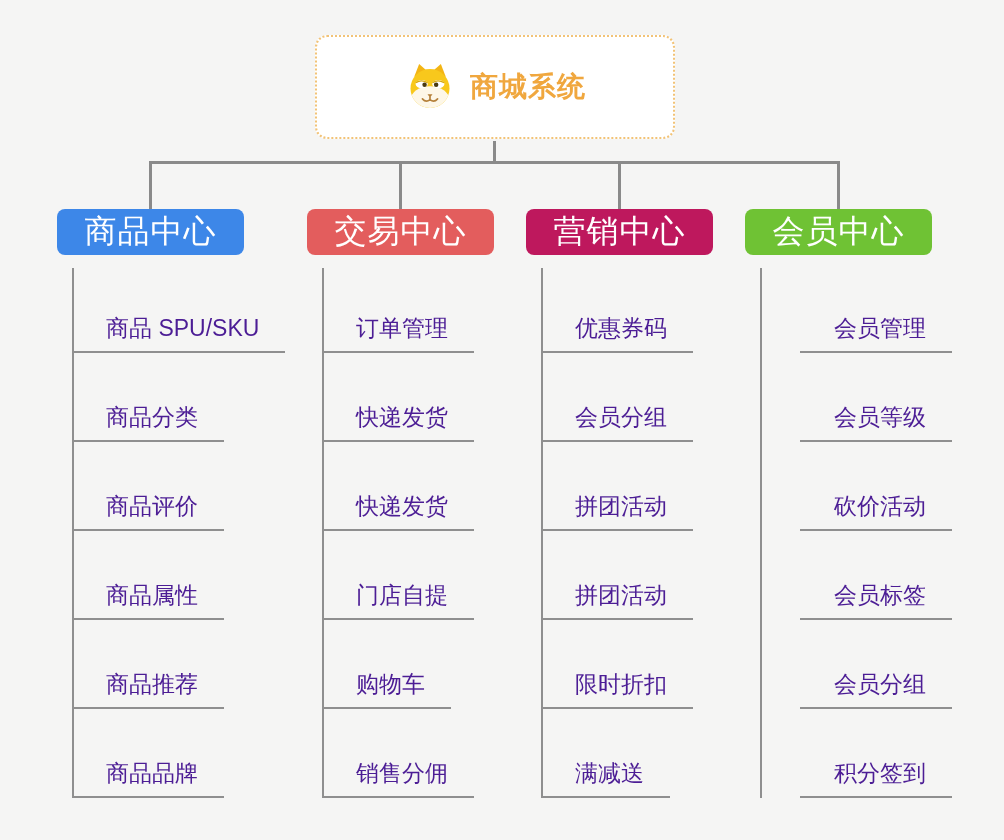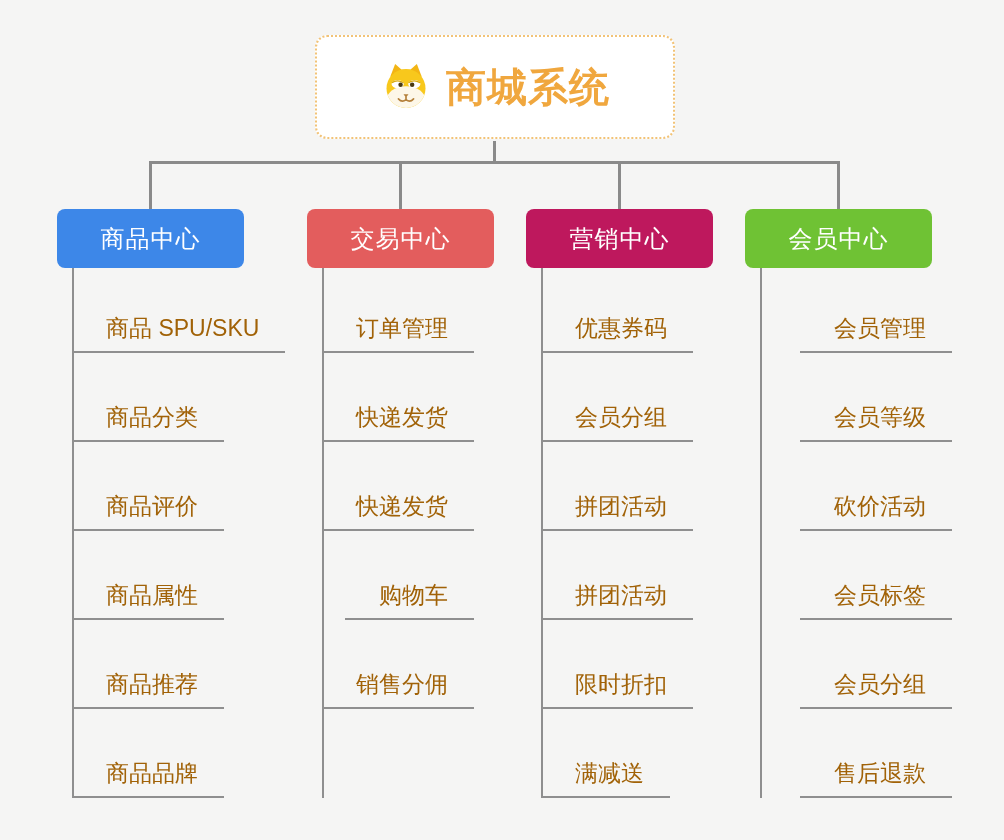--- a/index.html
+++ b/index.html
@@ -10,48 +10,48 @@
   body{font-family:"Liberation Sans","DejaVu Sans",sans-serif;}
   .canvas{
     position:relative;width:1004px;height:840px;background:#f5f5f4;overflow:hidden;
   }
   
   .root{
     position:absolute;left:315px;top:35px;width:360px;height:104px;
     background:#ffffff;border:2px dotted #f2c377;border-radius:12px;
     display:flex;align-items:center;justify-content:center;gap:14px;
   }
-  .root-title{font-size:40px;font-weight:600;color:#f0a73e;letter-spacing:1px;}
+  .root-title{font-size:28px;font-weight:600;color:#f0a73e;letter-spacing:1px;}
   .root-icon{width:52px;height:52px;flex:0 0 auto;}
   
   .line{position:absolute;background:var(--line-thick);}
   .stub{left:493px;top:141px;width:3px;height:22px;}
   .hbar{left:149px;top:161px;width:691px;height:3px;}
   .drop{top:161px;width:3px;height:49px;}
   .drop-0{left:149px;} .drop-1{left:399px;} .drop-2{left:618px;} .drop-3{left:837px;}
   
   .branch-box{
-    position:absolute;top:209px;width:187px;height:59px;border-radius:8px;
-    color:#ffffff;font-size:24px;font-weight:500;
+    position:absolute;top:209px;width:187px;height:46px;border-radius:8px;
+    color:#ffffff;font-size:32px;font-weight:500;
     display:flex;align-items:center;justify-content:center;letter-spacing:1px;
   }
   .bx-0{left:57px;} .bx-1{left:307px;text-align:center;} .bx-2{left:526px;} .bx-3{left:745px;}
   
   .spine{position:absolute;top:268px;height:530px;width:2px;background:var(--line-thin);}
   .sp-0{left:72px;} .sp-1{left:322px;} .sp-2{left:541px;} .sp-3{left:760px;}
   
   .items{
     position:absolute;top:264px;
     display:flex;flex-direction:column;align-items:flex-start;
   }
-  .it-0{left:72px;} .it-1{left:322px;align-items:flex-end;} .it-2{left:541px;justify-content:flex-end;} .it-3{left:800px;}
+  .it-0{left:72px;} .it-1{left:322px;} .it-2{left:541px;justify-content:flex-end;} .it-3{left:800px;}
   .item{
     height:89px;display:flex;align-items:flex-end;
     padding:0 26px 7px 34px;border-bottom:2px solid var(--line-thin);
-    font-size:23px;color:#a16207;white-space:nowrap;
+    font-size:23px;color:#4c1d95;white-space:nowrap;
   }
 </style>
 </head>
 <body>
 
 <div class="canvas">
 
   <div class="root">
     <svg class="root-icon" viewBox="0 0 72 72">
       <defs>
@@ -98,35 +98,36 @@
     <div class="item">商品评价</div>
     <div class="item">商品属性</div>
     <div class="item">商品推荐</div>
     <div class="item">商品品牌</div>
   </div>
 
   <div class="items it-1">
     <div class="item">订单管理</div>
     <div class="item">快递发货</div>
     <div class="item">快递发货</div>
+    <div class="item">门店自提</div>
     <div class="item">购物车</div>
     <div class="item">销售分佣</div>
   </div>
 
   <div class="items it-2">
     <div class="item">优惠券码</div>
     <div class="item">会员分组</div>
     <div class="item">拼团活动</div>
     <div class="item">拼团活动</div>
     <div class="item">限时折扣</div>
     <div class="item">满减送</div>
   </div>
 
   <div class="items it-3">
     <div class="item">会员管理</div>
     <div class="item">会员等级</div>
     <div class="item">砍价活动</div>
     <div class="item">会员标签</div>
     <div class="item">会员分组</div>
-    <div class="item">售后退款</div>
+    <div class="item">积分签到</div>
   </div>
 
 </div>
 
 </body></html>

